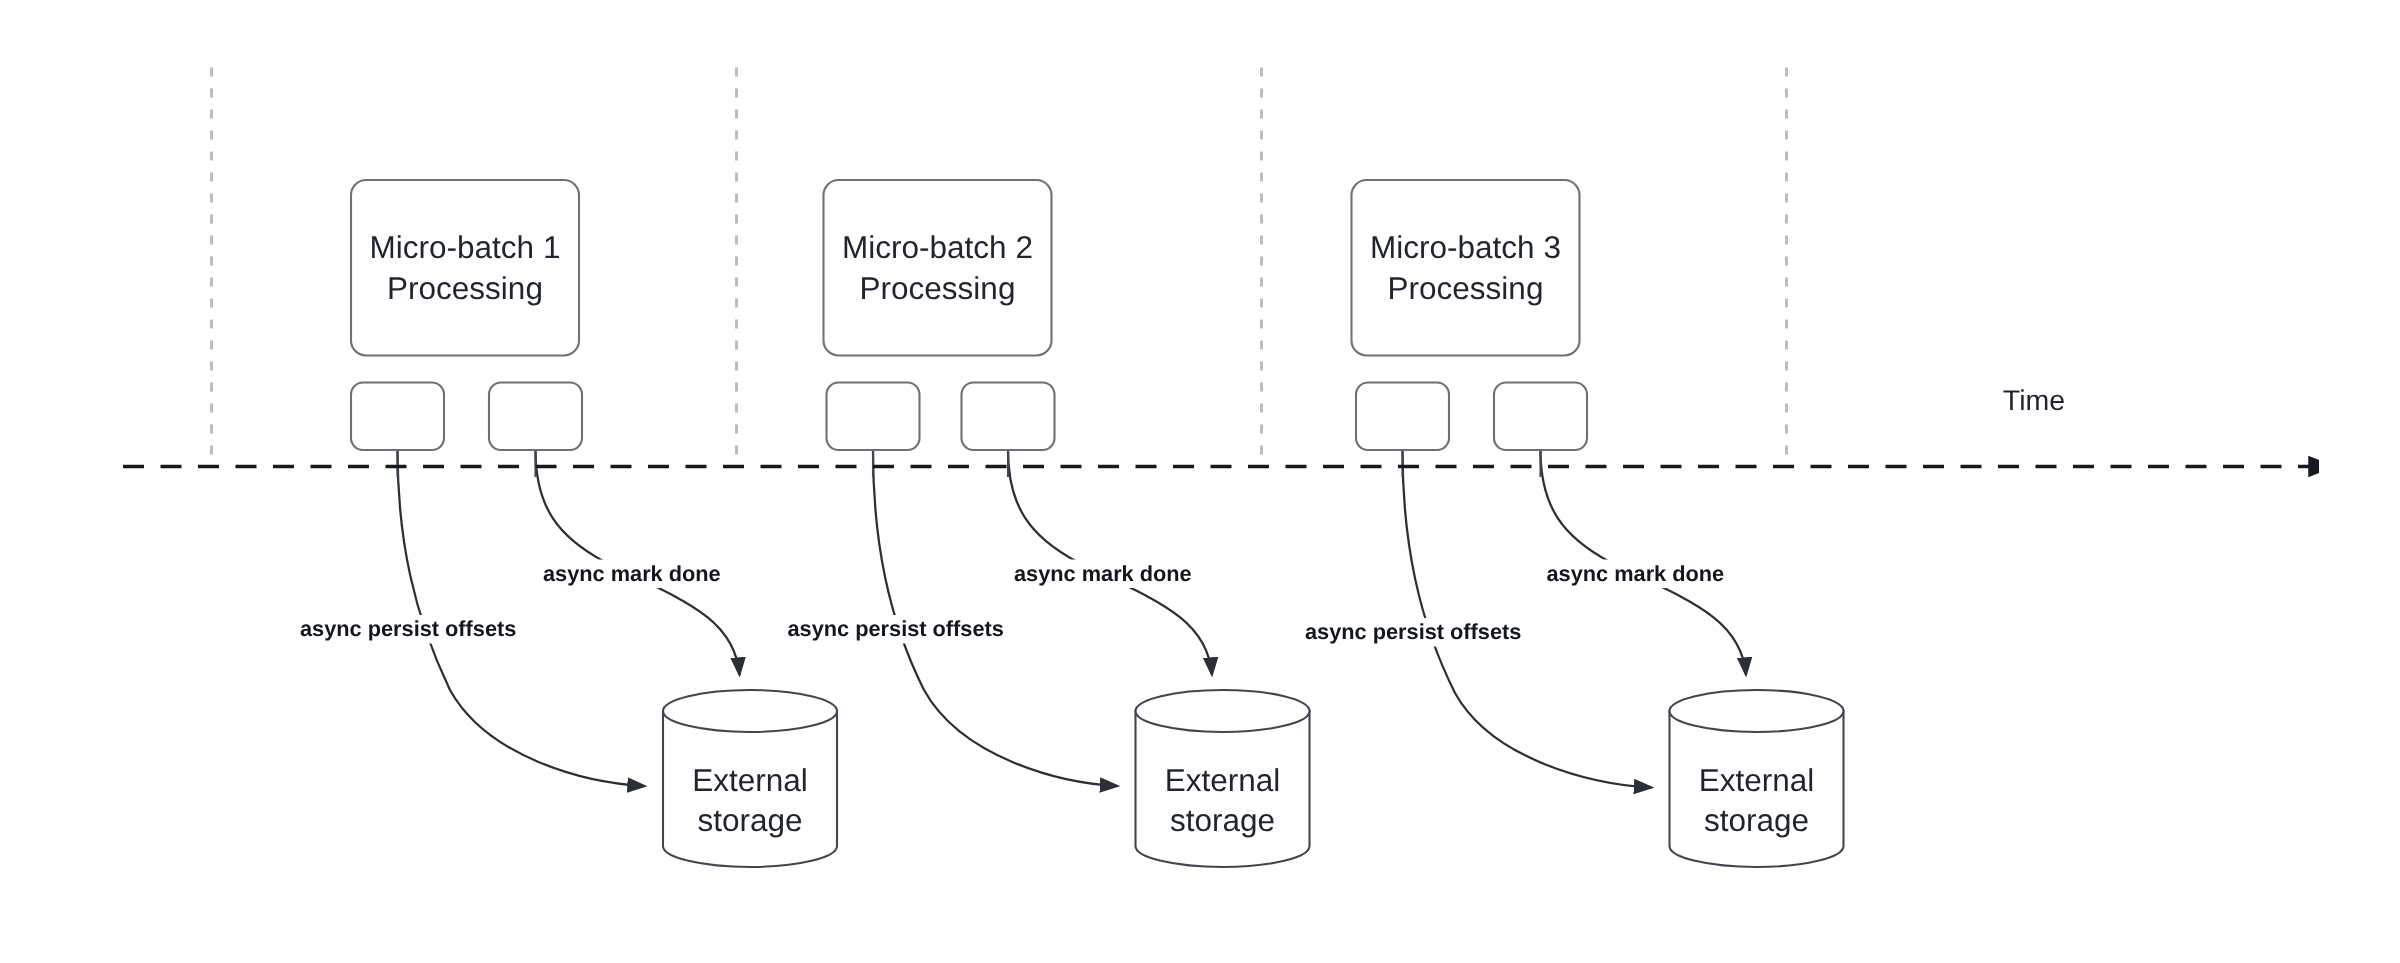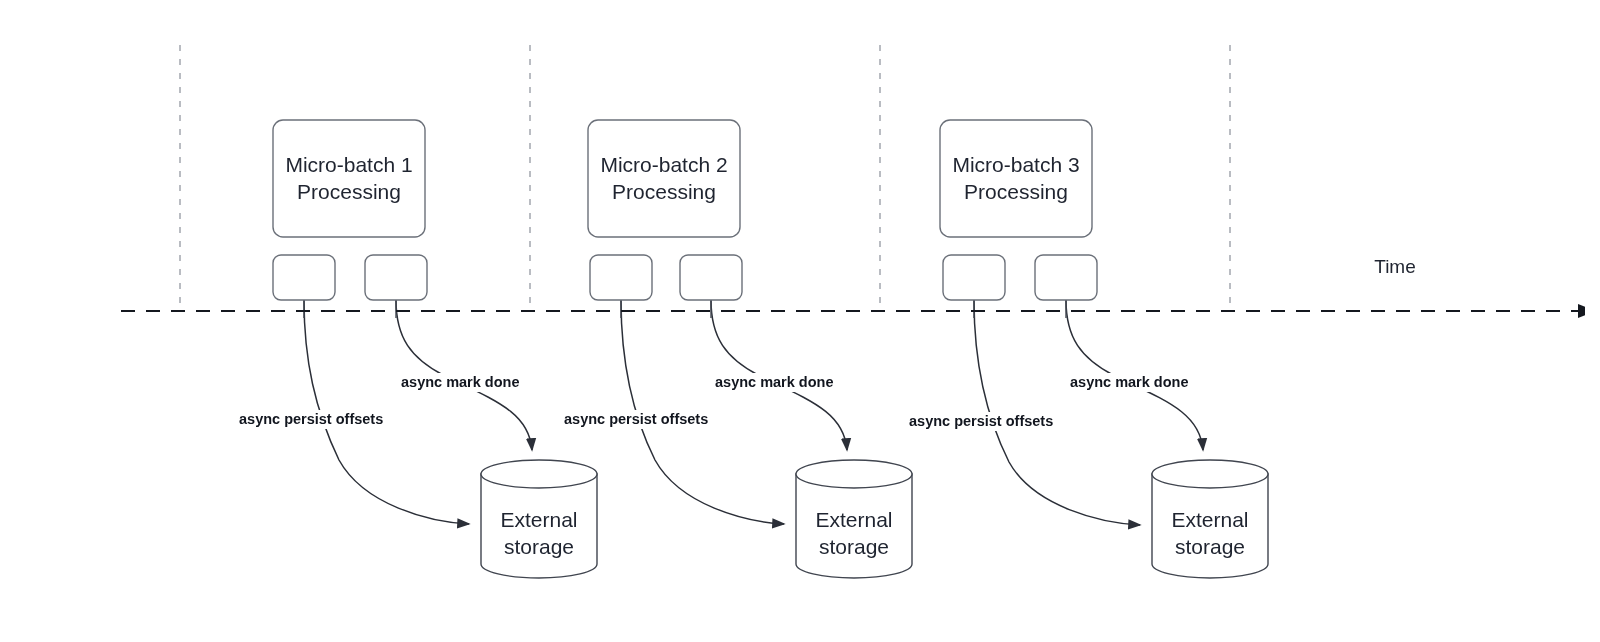--- a/index.html
+++ b/index.html
@@ -7,21 +7,20 @@
     padding: 0;
     background: #ffffff;
   }
   #canvas {
     position: relative;
     width: 1546px;
     height: 642px;
     background: #ffffff;
     font-family: "Liberation Sans", sans-serif;
     overflow: hidden;
-    margin-left: 39px;
   }
   #diagram-svg {
     position: absolute;
     left: 0;
     top: 0;
     width: 1600px;
     height: 642px;
   }
   .node-label {
     font-family: "Liberation Sans", sans-serif;

